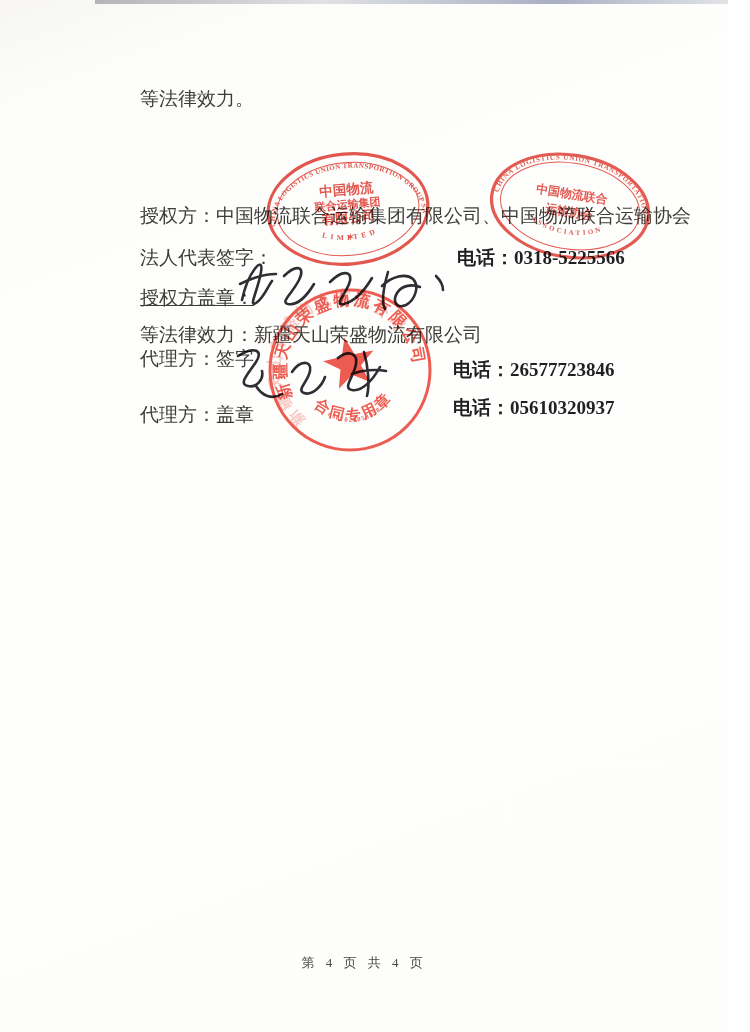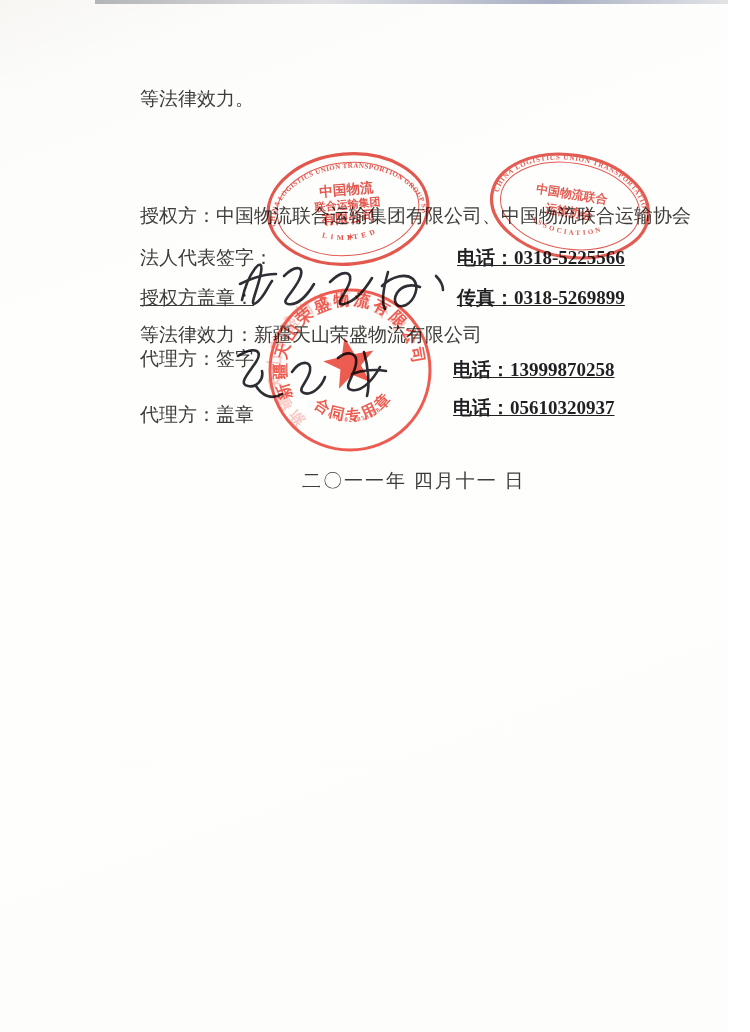--- a/index.html
+++ b/index.html
@@ -6,21 +6,21 @@
   #page{
     position:relative;width:728px;height:1032px;overflow:hidden;
     background:linear-gradient(160deg,#f7f6f3 0%,#fcfcfb 8%,#fefefd 30%,#fdfdfc 100%);
     font-family:"Liberation Serif","DejaVu Serif",serif;
   }
   .scan-strip{
     position:absolute;left:95px;top:0;width:655px;height:4px;
     background:linear-gradient(90deg,rgba(110,115,125,.5) 0%,rgba(150,155,168,.28) 35%,rgba(100,112,148,.55) 70%,rgba(160,165,175,.22) 100%);
   }
   .txt{position:absolute;color:#3d3c38;font-size:19px;white-space:nowrap;z-index:2;}
-  .num{font-weight:bold;color:#201f22;text-decoration:underline;}
+  .num{font-weight:bold;color:#201f22;}
   .date{letter-spacing:2px;}
   .footer{left:0;right:0;text-align:center;font-size:13px;letter-spacing:4px;color:#4a4946;}
   .stamp{position:absolute;z-index:3;mix-blend-mode:multiply;}
   .sig{position:absolute;z-index:4;mix-blend-mode:multiply;}
   svg text{font-family:"Liberation Serif","DejaVu Serif",serif;}
 </style>
 </head>
 <body>
 
 <div id="page">
@@ -28,32 +28,31 @@
   <div class="scan-strip"></div>
 
   <div class="txt" style="left:140px;top:86px;">等法律效力。</div>
 
   <div class="txt" style="left:140px;top:245px;">法人代表签字：</div>
 
   <div class="txt" style="left:140px;top:203px;">授权方：中国物流联合运输集团有限公司、中国物流联合运输协会</div>
   <div class="txt num" style="left:457px;top:245px;">电话：0318-5225566</div>
 
   <div class="txt" style="left:140px;top:285px;text-decoration:underline;">授权方盖章：</div>
-  <div class="txt num" style="left:457px;top:285px;">传真：0318-5269899</div>
 
   <div class="txt" style="left:140px;top:322px;">等法律效力：新疆天山荣盛物流有限公司</div>
 
   <div class="txt" style="left:140px;top:346px;text-align:right;">代理方：签字</div>
-  <div class="txt num" style="left:453px;top:357px;">电话：13999870258</div>
+  <div class="txt num" style="left:453px;top:357px;">电话：26577723846</div>
 
   <div class="txt" style="left:140px;top:402px;font-family:Liberation Serif, serif;">代理方：盖章</div>
   <div class="txt num" style="left:453px;top:395px;">电话：05610320937</div>
 
-  <div class="txt date" style="left:302px;top:468px;">二〇一一年 四月十一 日</div>
 
+  <div class="txt footer" style="top:954px;">第 4 页 共 4 页</div>
 
   <div class="stamp" style="left:262px;top:148px;">
     <svg width="172" height="122" viewBox="0 0 172 122">
       <g transform="rotate(-5 86 61)" fill="none" stroke="#e0463c" opacity="0.9">
         <ellipse cx="86" cy="61" rx="80" ry="55" stroke-width="3.2"></ellipse>
         <ellipse cx="86" cy="61" rx="71" ry="46.5" stroke-width="1"></ellipse>
         <path id="ov1top" d="M 12,70 A 74,50 0 1 1 160,70" stroke="none"></path>
         <path id="ov1bot" d="M 32,64 A 56,38 0 0 0 140,64" stroke="none"></path>
         <text font-size="7" letter-spacing="0.4" fill="#e0463c" stroke="none" font-weight="bold">
           <textPath href="#ov1top" startOffset="50%" text-anchor="middle">CHINA LOGISTICS UNION TRANSPORTION GROUP SA</textPath>

